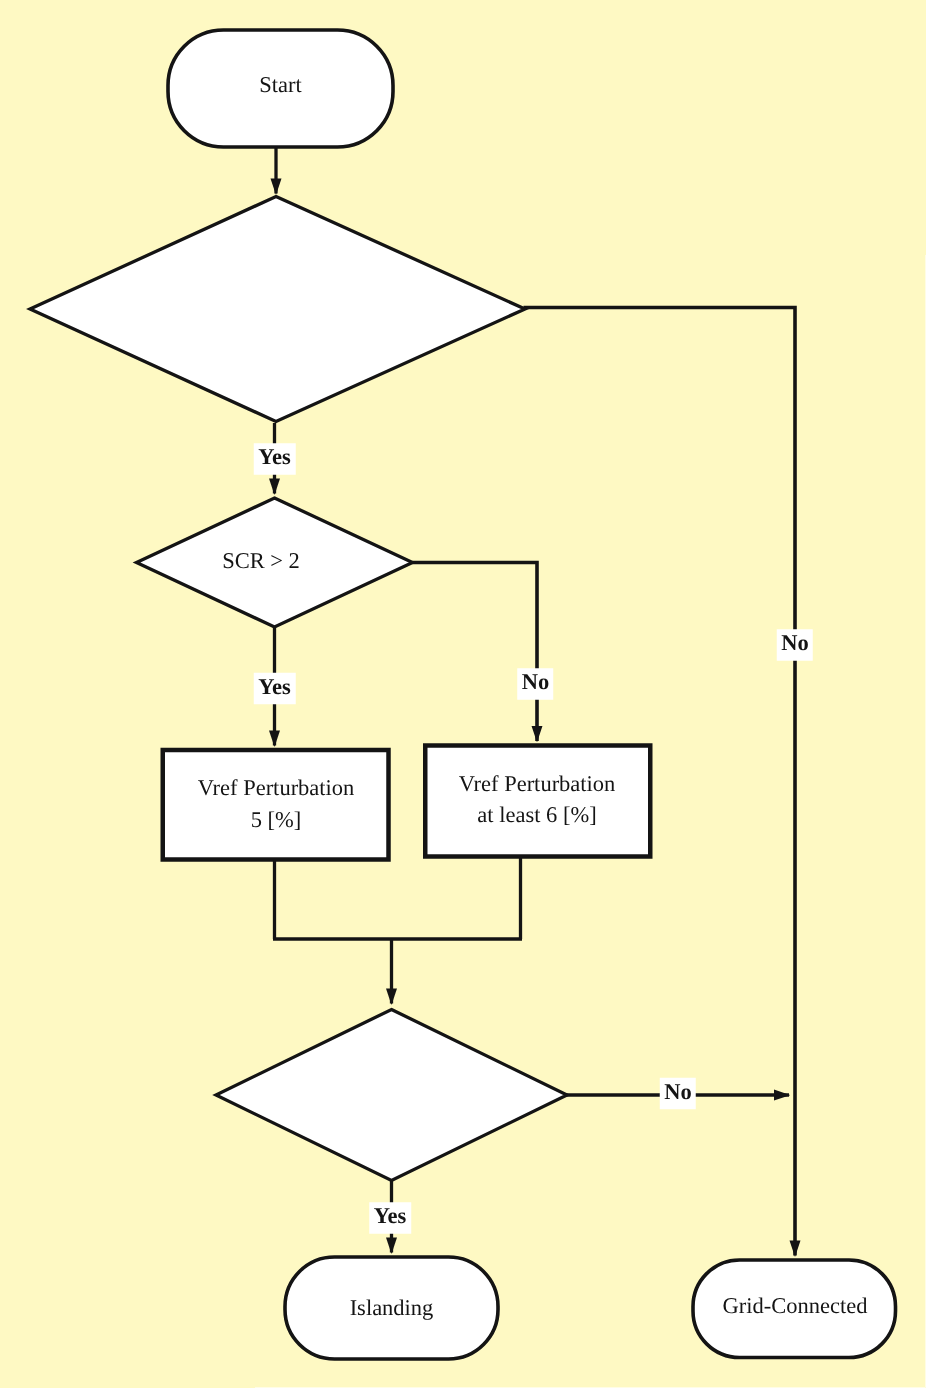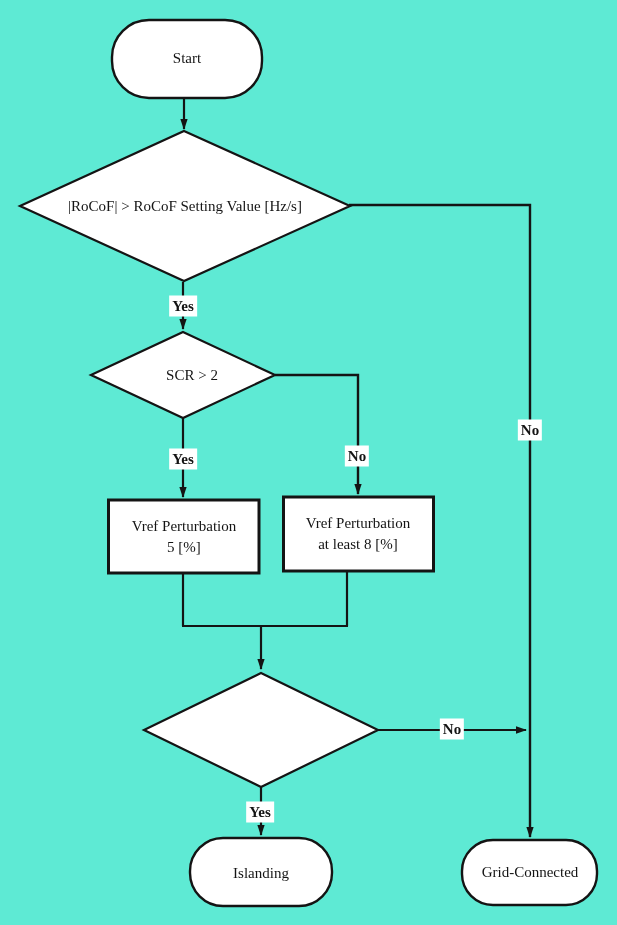--- a/index.html
+++ b/index.html
@@ -1,20 +1,20 @@
 <!DOCTYPE html>
 <html><head>
 <meta charset="utf-8">
 <style>
   html, body { margin: 0; padding: 0; background: #ffffff; }
   .stage {
     position: relative;
     width: 617px;
     height: 925px;
-    background: #5eead4;
+    background: #fef9c3;
     overflow: hidden;
   }
   .stage svg { position: absolute; left: 0; top: 0; }
   .label {
     position: absolute;
     transform: translate(-50%, -50%);
     font-family: "Liberation Serif", "DejaVu Serif", serif;
     font-size: 15px;
     color: #141414;
     white-space: nowrap;
@@ -56,29 +56,28 @@
     <polygon points="184,131 350,206 184,281 20,206" fill="#ffffff" stroke="#141414" stroke-width="2.2"></polygon>
     <polygon points="183,332 275,375 183,418 91,375" fill="#ffffff" stroke="#141414" stroke-width="2.2"></polygon>
     <rect x="108.5" y="500" width="150.5" height="73" fill="#ffffff" stroke="#141414" stroke-width="3"></rect>
     <rect x="283.5" y="497" width="150" height="74" fill="#ffffff" stroke="#141414" stroke-width="3"></rect>
     <polygon points="261,673 378,730 261,787 144,730" fill="#ffffff" stroke="#141414" stroke-width="2.2"></polygon>
     <rect x="190" y="838" width="142" height="68" rx="33" ry="33" fill="#ffffff" stroke="#141414" stroke-width="2.4"></rect>
     <rect x="462" y="840" width="135" height="65" rx="31" ry="31" fill="#ffffff" stroke="#141414" stroke-width="2.4"></rect>
   </svg>
 
   <div class="label" style="left:187px; top:58px">Start</div>
-  <div class="label" style="left:185px; top:206px">|RoCoF| &gt; RoCoF Setting Value [Hz/s]</div>
-  <div class="label" style="left:192px; top:375px">SCR &gt; 2</div>
+  <div class="label" style="left:174px; top:375px">SCR &gt; 2</div>
   <div class="label" style="left:184px; top:537px">
     <div>Vref Perturbation</div>
     <div>5 [%]</div>
   </div>
   <div class="label" style="left:358px; top:534px">
     <div>Vref Perturbation</div>
-    <div>at least 8 [%]</div>
+    <div>at least 6 [%]</div>
   </div>
   <div class="label" style="left:261px; top:873px">Islanding</div>
   <div class="label" style="left:530px; top:872px">Grid-Connected</div>
 
   <div class="label edge-label" style="left:183px; top:306px">Yes</div>
   <div class="label edge-label" style="left:530px; top:430px">No</div>
   <div class="label edge-label" style="left:183px; top:459px">Yes</div>
   <div class="label edge-label" style="left:357px; top:456px">No</div>
   <div class="label edge-label" style="left:260px; top:812px">Yes</div>
   <div class="label edge-label" style="left:452px; top:729px">No</div>

